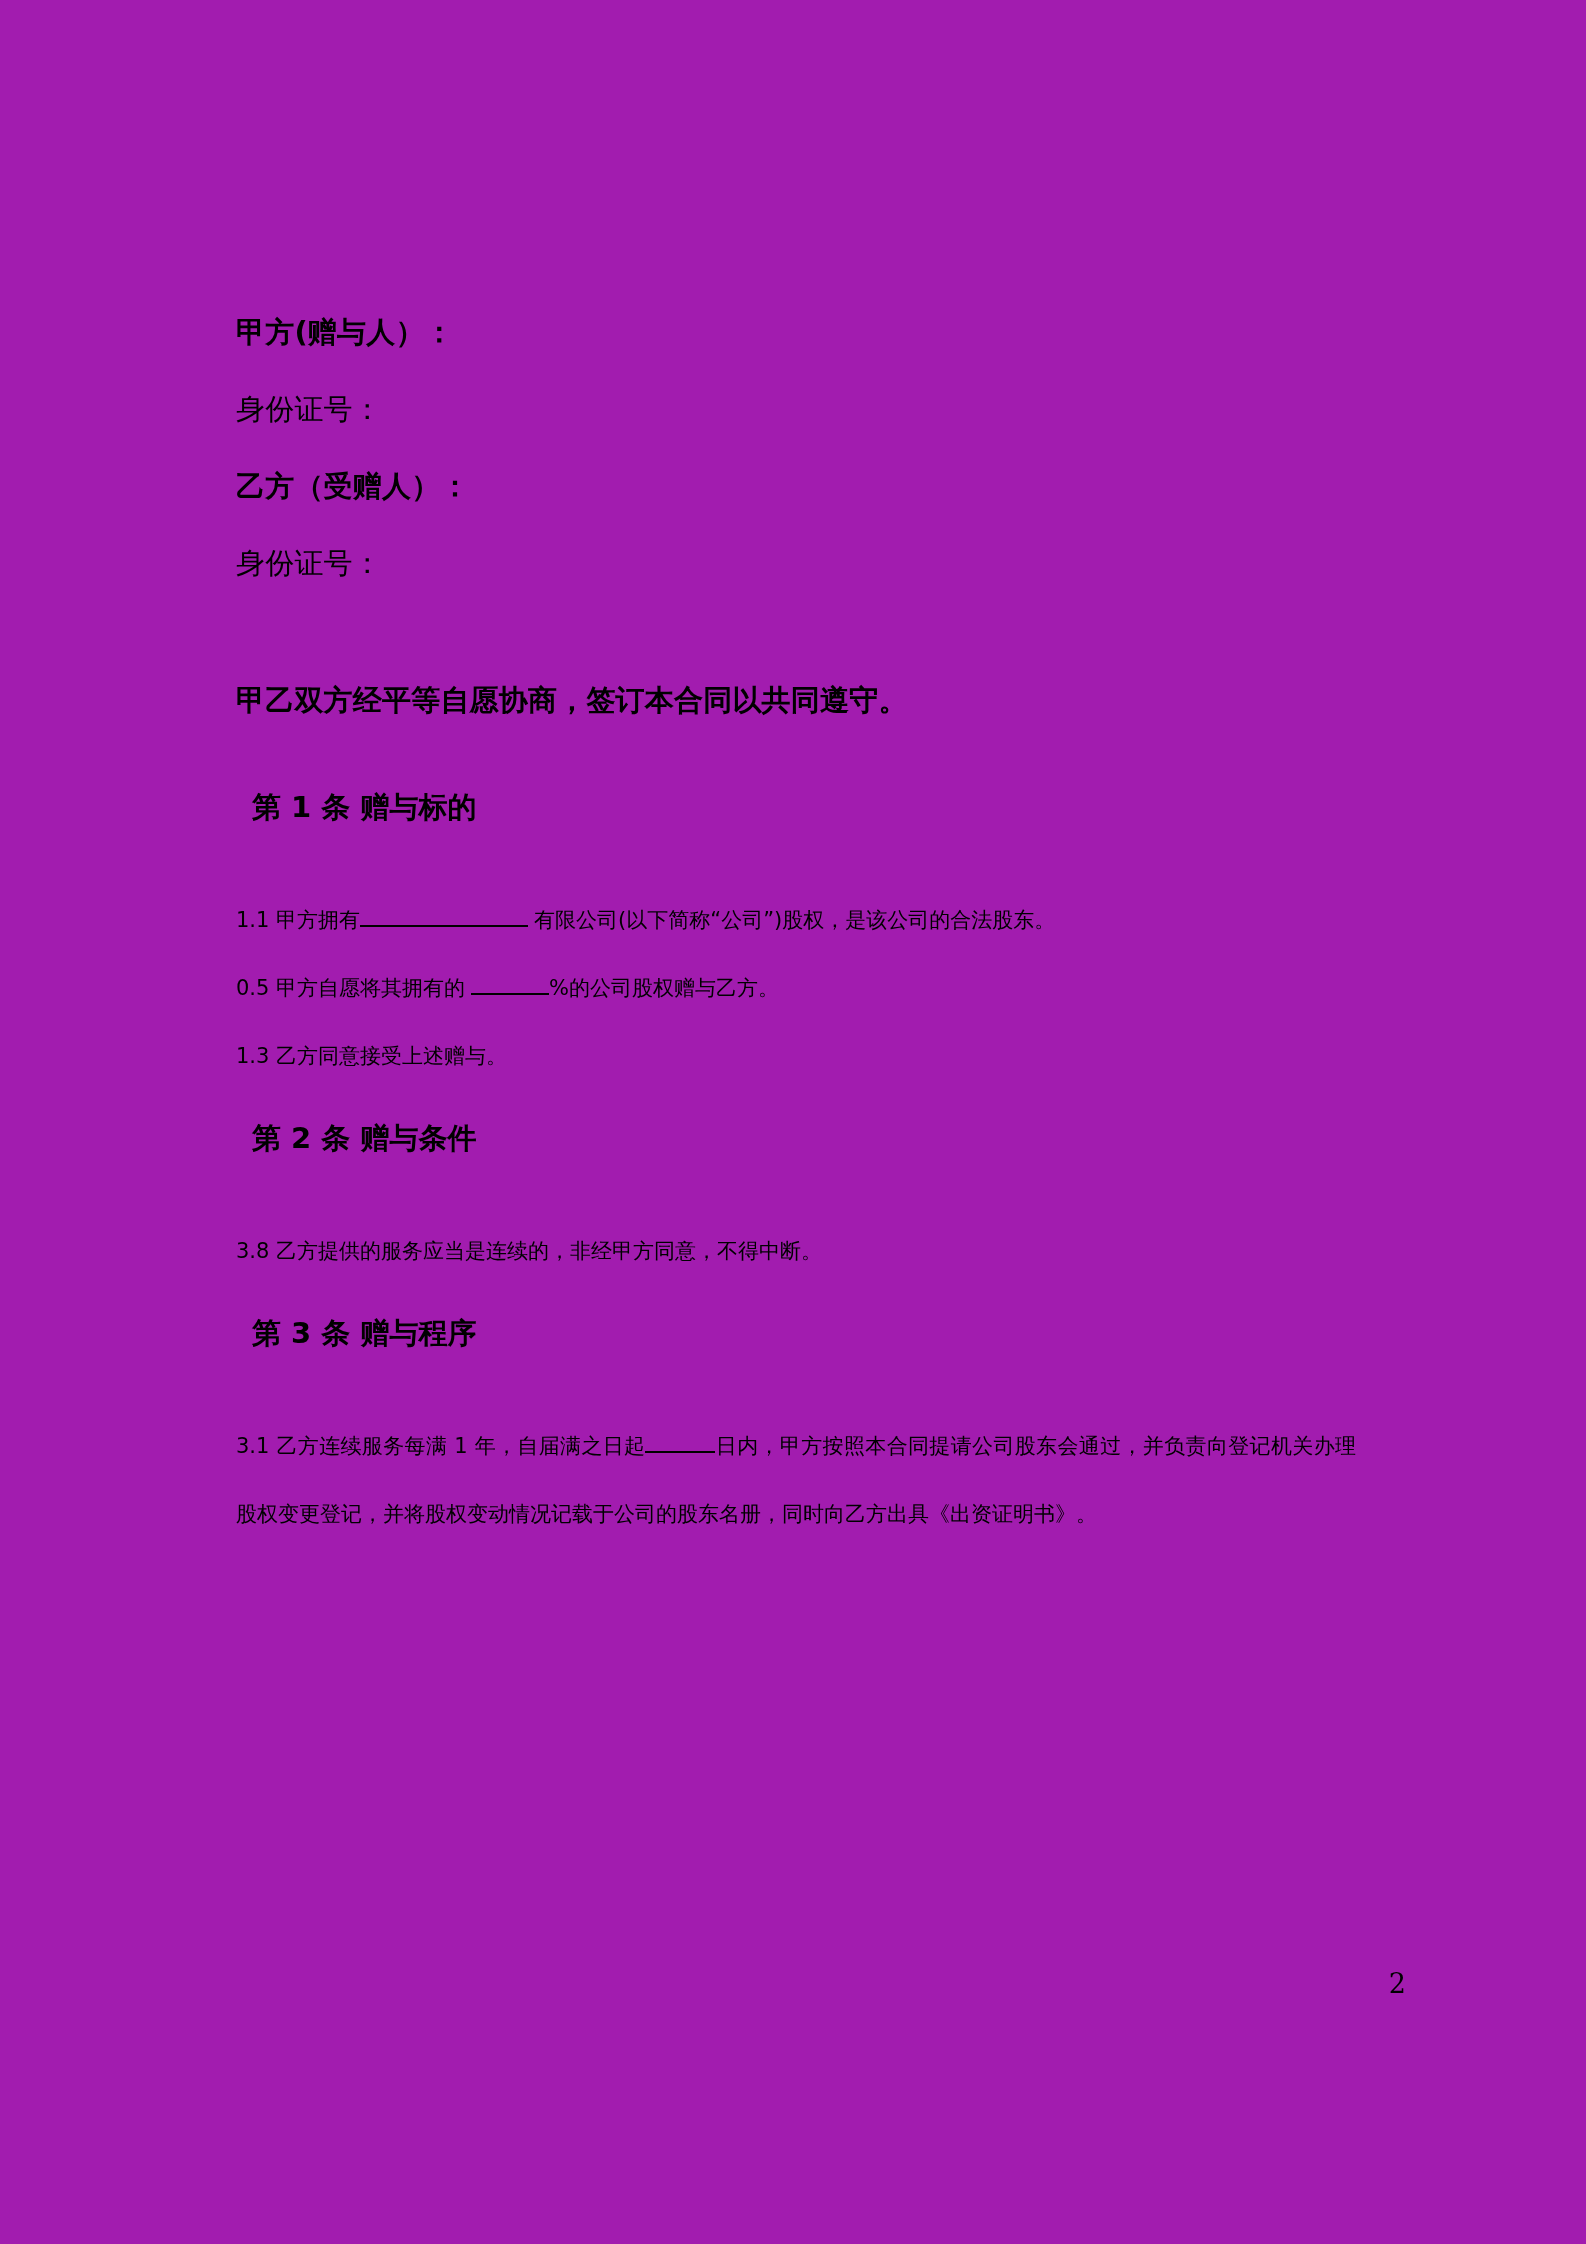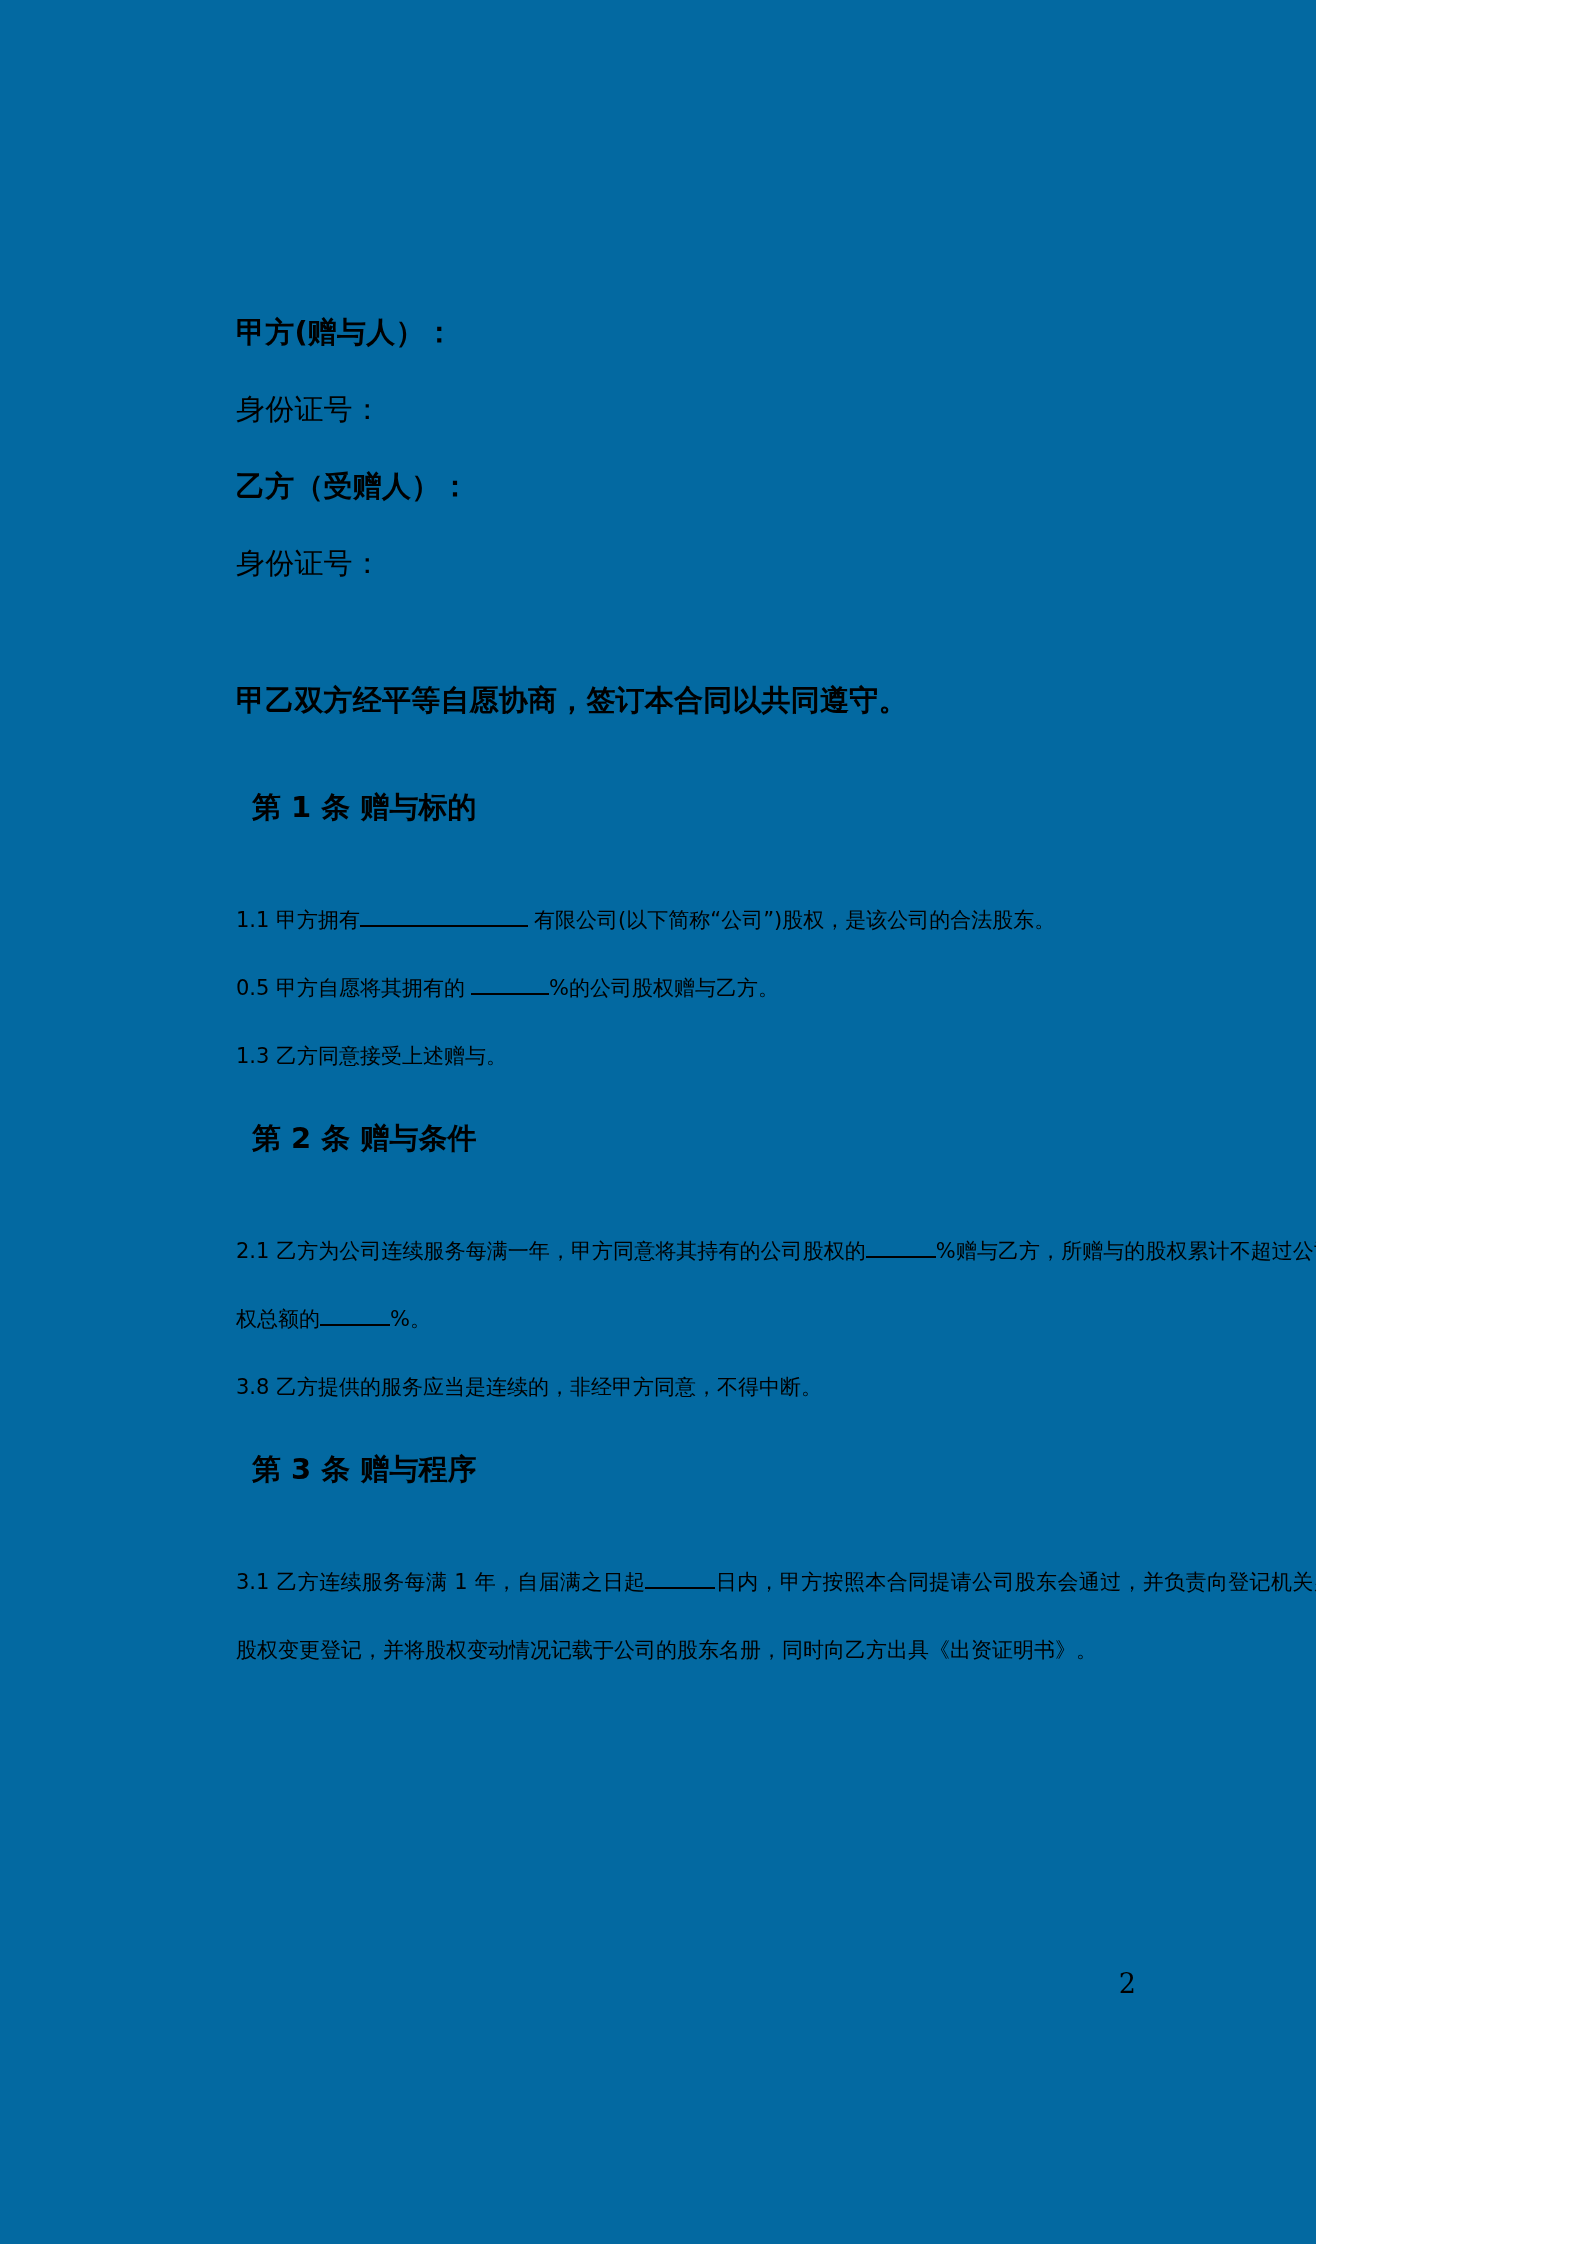--- a/index.html
+++ b/index.html
@@ -6,23 +6,23 @@
     margin: 0;
     padding: 0;
     background: #ffffff;
   }
   body {
     font-family: "DejaVu Sans", "Liberation Sans", sans-serif;
     color: #000000;
   }
   .page {
     position: relative;
-    width: 1316px;
+    width: 1586px;
     height: 2244px;
-    background: #0369a1;
+    background: #a21caf;
     box-sizing: border-box;
     overflow: hidden;
   }
   .content {
     position: absolute;
     left: 236px;
     top: 318px;
     width: 1120px;
   }
   .line {
@@ -97,23 +97,20 @@
       <span>0.5 甲方自愿将其拥有的</span><span class="sp-after"></span><span class="blank blank-mid"></span><span>%的公司股权赠与乙方。</span>
     </p>
 
     <p class="para">1.3 乙方同意接受上述赠与。</p>
 
     <div style="height:18px"></div>
     <p class="heading">第 2 条  赠与条件</p>
     <div class="gap-sm"></div>
 
 
-    <p class="para">
-      <span>2.1 乙方为公司连续服务每满一年，甲方同意将其持有的公司股权的</span><span class="blank blank-short"></span><span>%赠与乙方，所赠与的股权累计不超过公司股权总额的</span><span class="blank blank-short"></span><span>%。</span>
-    </p>
 
     <p class="para">3.8 乙方提供的服务应当是连续的，非经甲方同意，不得中断。</p>
 
     <div style="height:18px"></div>
     <p class="heading">第 3 条  赠与程序</p>
     <div class="gap-sm"></div>
 
     <p class="para">
       <span>3.1 乙方连续服务每满 1 年，自届满之日起</span><span class="blank blank-short"></span><span>日内，甲方按照本合同提请公司股东会通过，并负责向登记机关办理股权变更登记，并将股权变动情况记载于公司的股东名册，同时向乙方出具《出资证明书》。</span>
     </p>

